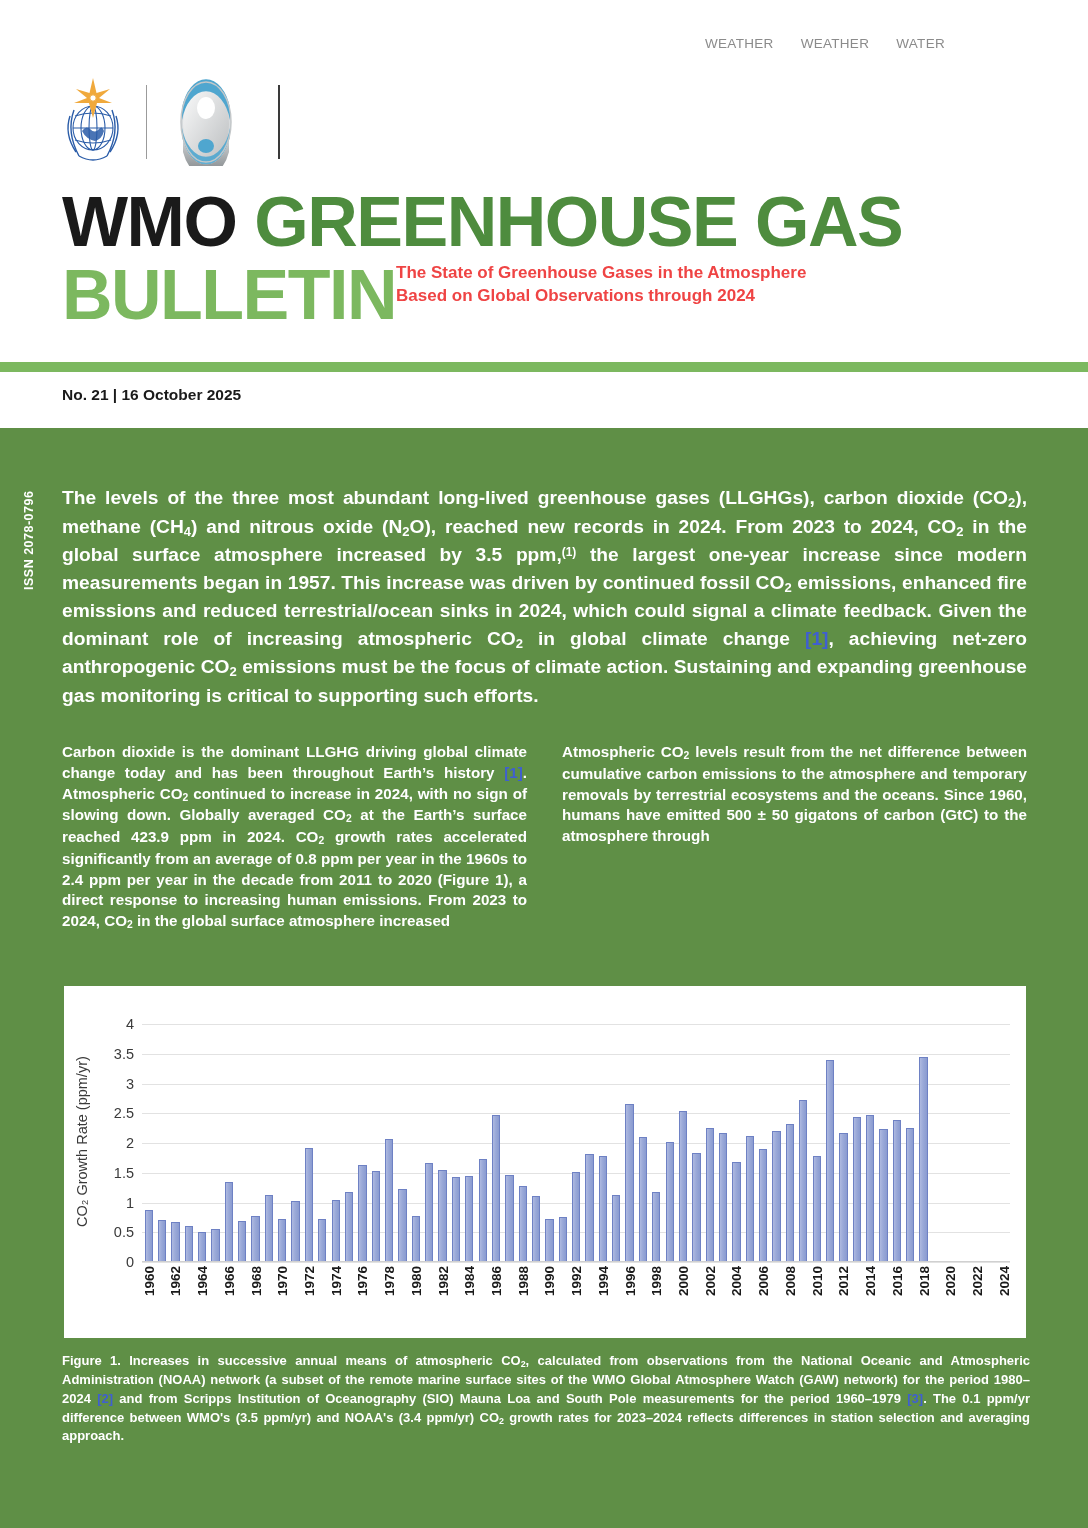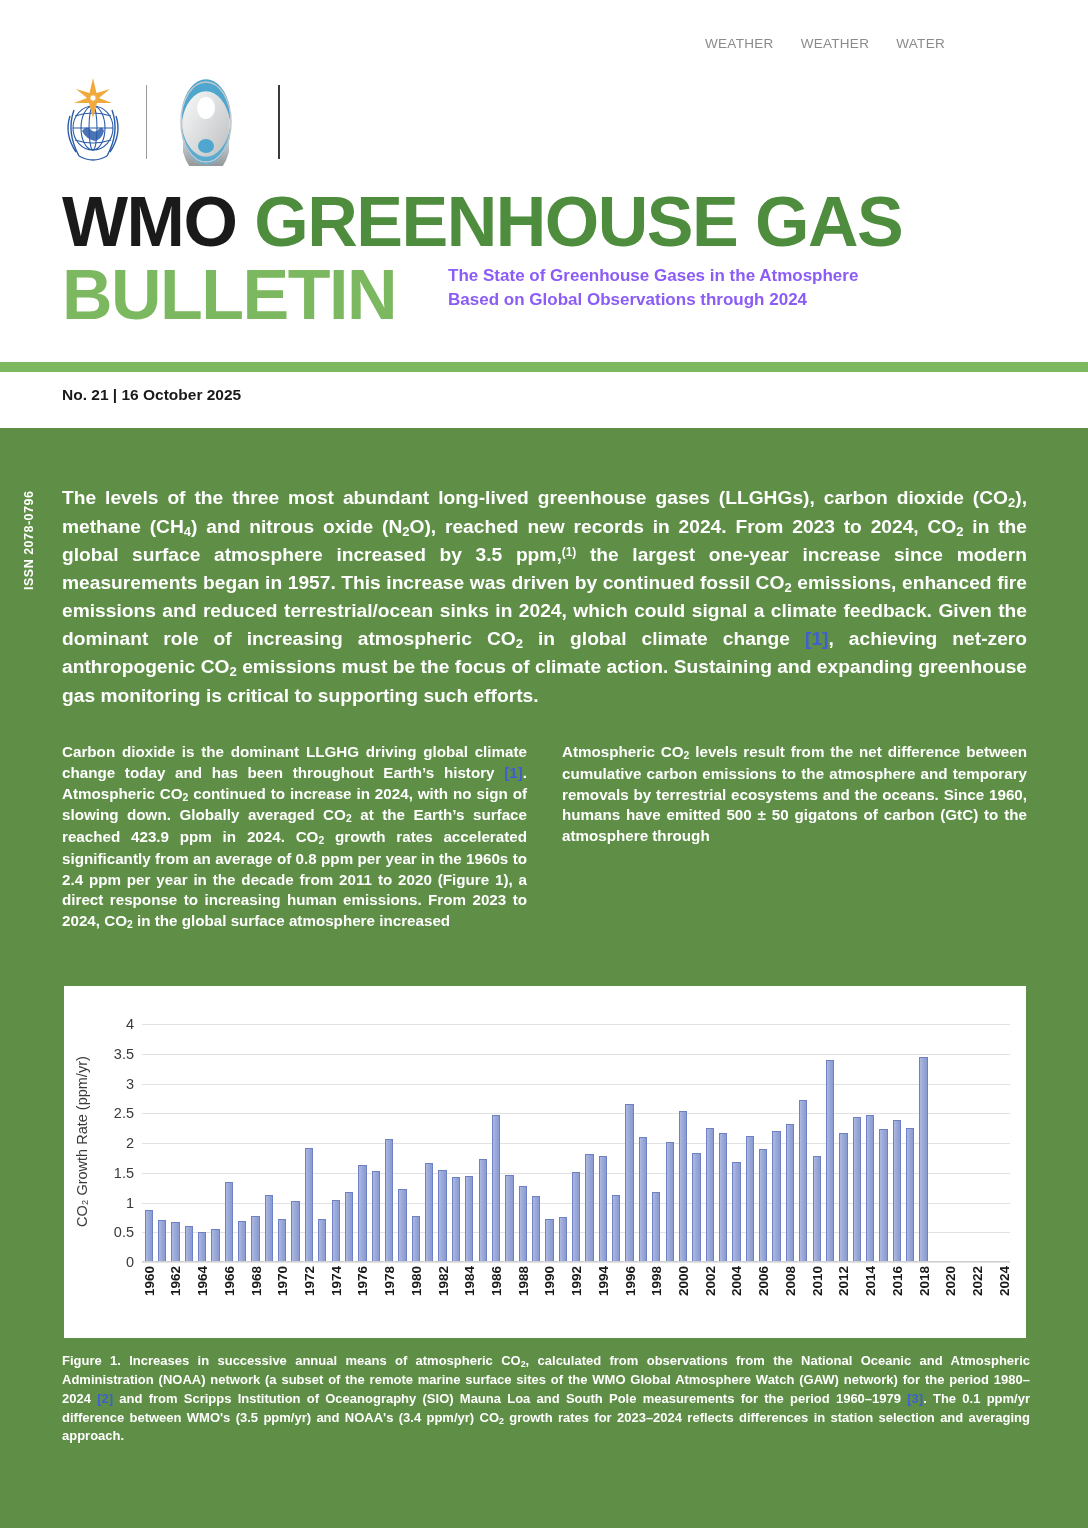--- a/index.html
+++ b/index.html
@@ -34,23 +34,23 @@
   .gaw-logo { display:flex; align-items:center; gap:11px; }
   .gaw-emblem { width:74px; height:88px; position:relative; }
   .gaw-text { font-size:16px; line-height:1.22; color:#2a6fa8; font-weight:bold; letter-spacing:.2px;}
   .vrule2 { width:1.4px; height:74px; background:#3a3a3a; margin-left:24px; }
 
   
   .masthead { position:absolute; top:188px; left:62px; width:1000px; }
   .mh-line1 { font-size:70px; line-height:0.98; font-weight:bold; letter-spacing:-1.5px; white-space:nowrap;}
   .mh-wmo { color:#1a1a1a; }
   .mh-green { color:#4e8c3e; }
-  .mh-line2 { display:flex; align-items:center; gap:52px; margin-top:4px; }
+  .mh-line2 { display:flex; align-items:flex-start; margin-top:4px; }
   .mh-bulletin { font-size:70px; line-height:0.98; font-weight:bold; letter-spacing:-1.5px; color:#7cb85f; }
-  .mh-sub { font-size:17px; line-height:1.38; color:#8b5cf6; font-weight:bold; padding-bottom:14px; }
+  .mh-sub { font-size:17px; line-height:1.38; color:#ef4444; font-weight:bold; padding-bottom:14px; }
 
   .greenrule { position:absolute; top:362px; left:0; width:1088px; height:10px; background:#7cb85f; }
   .issueline { position:absolute; top:386px; left:62px; font-size:15.5px; font-weight:bold; color:#1a1a1a; }
 
   
   .greenbody { position:absolute; top:428px; left:0; width:1088px; height:1100px; background:#5f8f46; }
   .issn { position:absolute; top:440px; left:22px; height:150px;
           writing-mode:vertical-rl; transform:rotate(180deg);
           color:#ffffff; font-size:12.5px; font-weight:bold; letter-spacing:.5px; }
 

